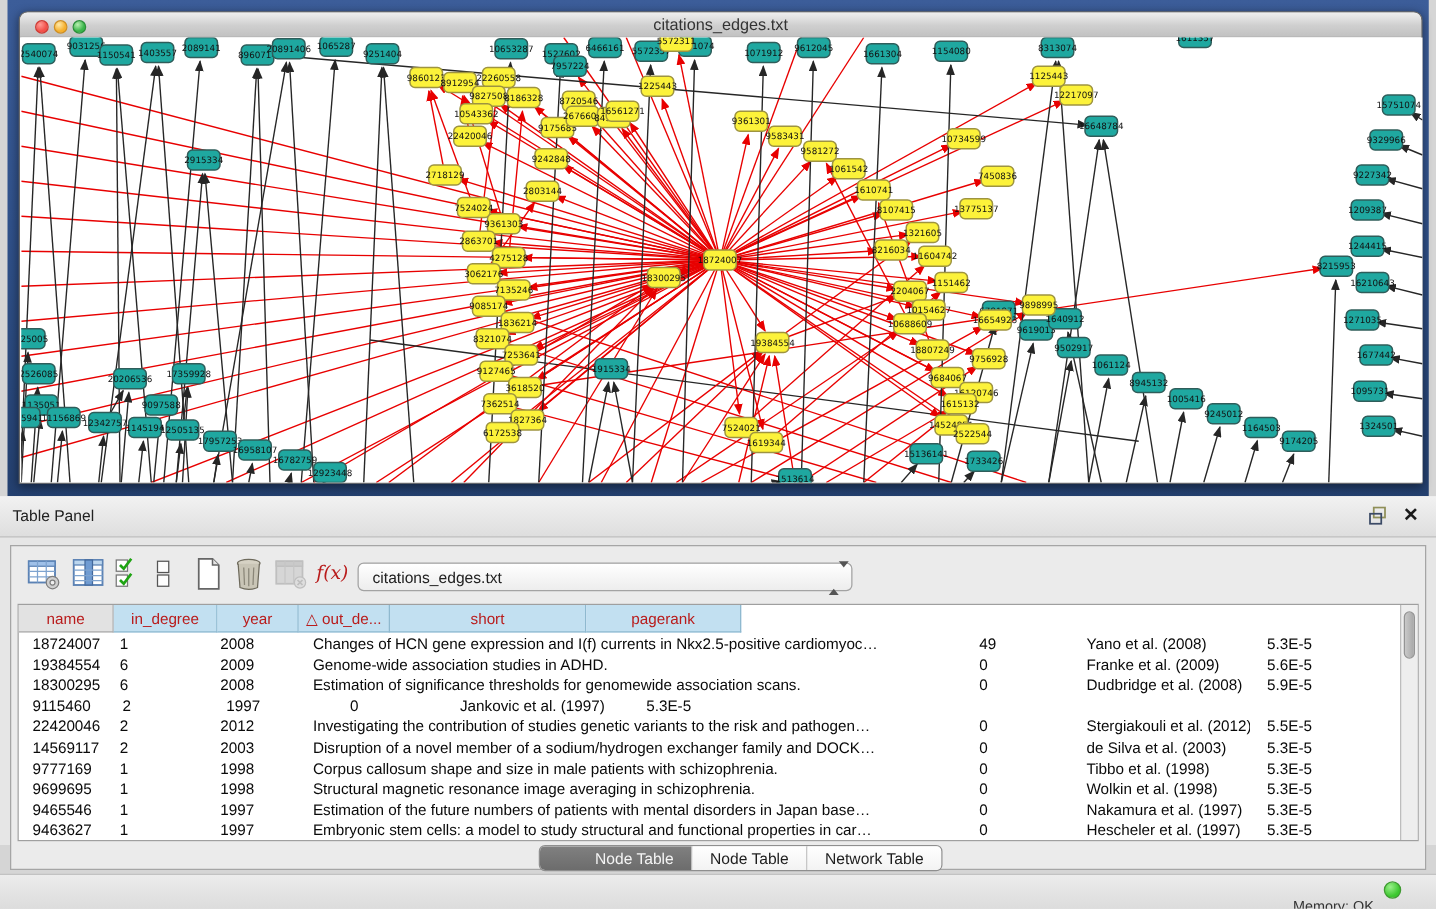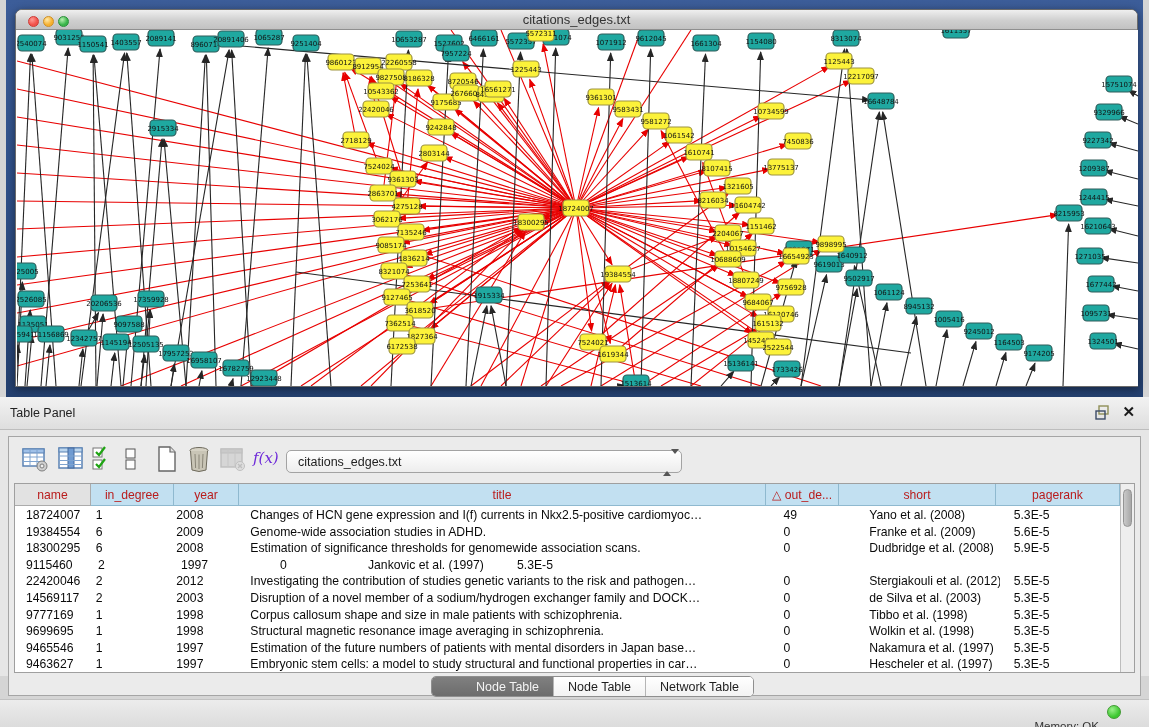--- a/index.html
+++ b/index.html
@@ -854,33 +854,32 @@
             <line x1="18" y1="9" x2="17.4" y2="23" stroke="#8a8678"></line>
         </svg>
         <svg class="tb-icon" style="left:210px" viewBox="0 0 28 28" opacity="0.45">
           <rect x="2" y="4" width="21" height="18" fill="#bdbdbd" stroke="#8a8a8a" stroke-width="1.4"></rect>
           <rect x="2" y="4" width="21" height="4" fill="#a3a3a3" stroke="#8a8a8a"></rect>
           <line x1="9" y1="4" x2="9" y2="22" stroke="#9a9a9a"></line>
             <line x1="16" y1="4" x2="16" y2="22" stroke="#9a9a9a"></line>
           <circle cx="21" cy="21" r="4.5" fill="#cfcfcf" stroke="#8a8a8a"></circle>
             <path d="M19 19 L23 23 M23 19 L19 23" stroke="#8a8a8a" stroke-width="1.4"></path>
         </svg>
-        <div class="tb-icon" style="left:244px; width:30px; font-family:'DejaVu Serif',serif; font-style:italic; font-size:15px; color:#6d28d9; line-height:26px;">f(x)</div>
+        <div class="tb-icon" style="left:244px; width:30px; font-family:'DejaVu Serif',serif; font-style:italic; font-size:15px; color:#b91c1c; line-height:26px;">f(x)</div>
         <div id="combo">
           <span id="combo-text">citations_edges.txt</span>
           <span id="combo-arrows"><span class="up"></span><span class="dn"></span></span>
         </div>
       </div>
 
       <div id="tablewrap">
         <div id="thead">
           <div class="hcell gray h0">name</div>
           <div class="hcell h1">in_degree</div>
           <div class="hcell h2">year</div>
-          <div class="hcell h3">title</div>
           <div class="hcell h4">
             <span>△</span>
             <span>out_de...</span>
           </div>
           <div class="hcell h5">short</div>
           <div class="hcell h6">pagerank</div>
         </div>
         <div id="tbody">
             <div class="trow">
               <div class="tcell c0">18724007</div>

